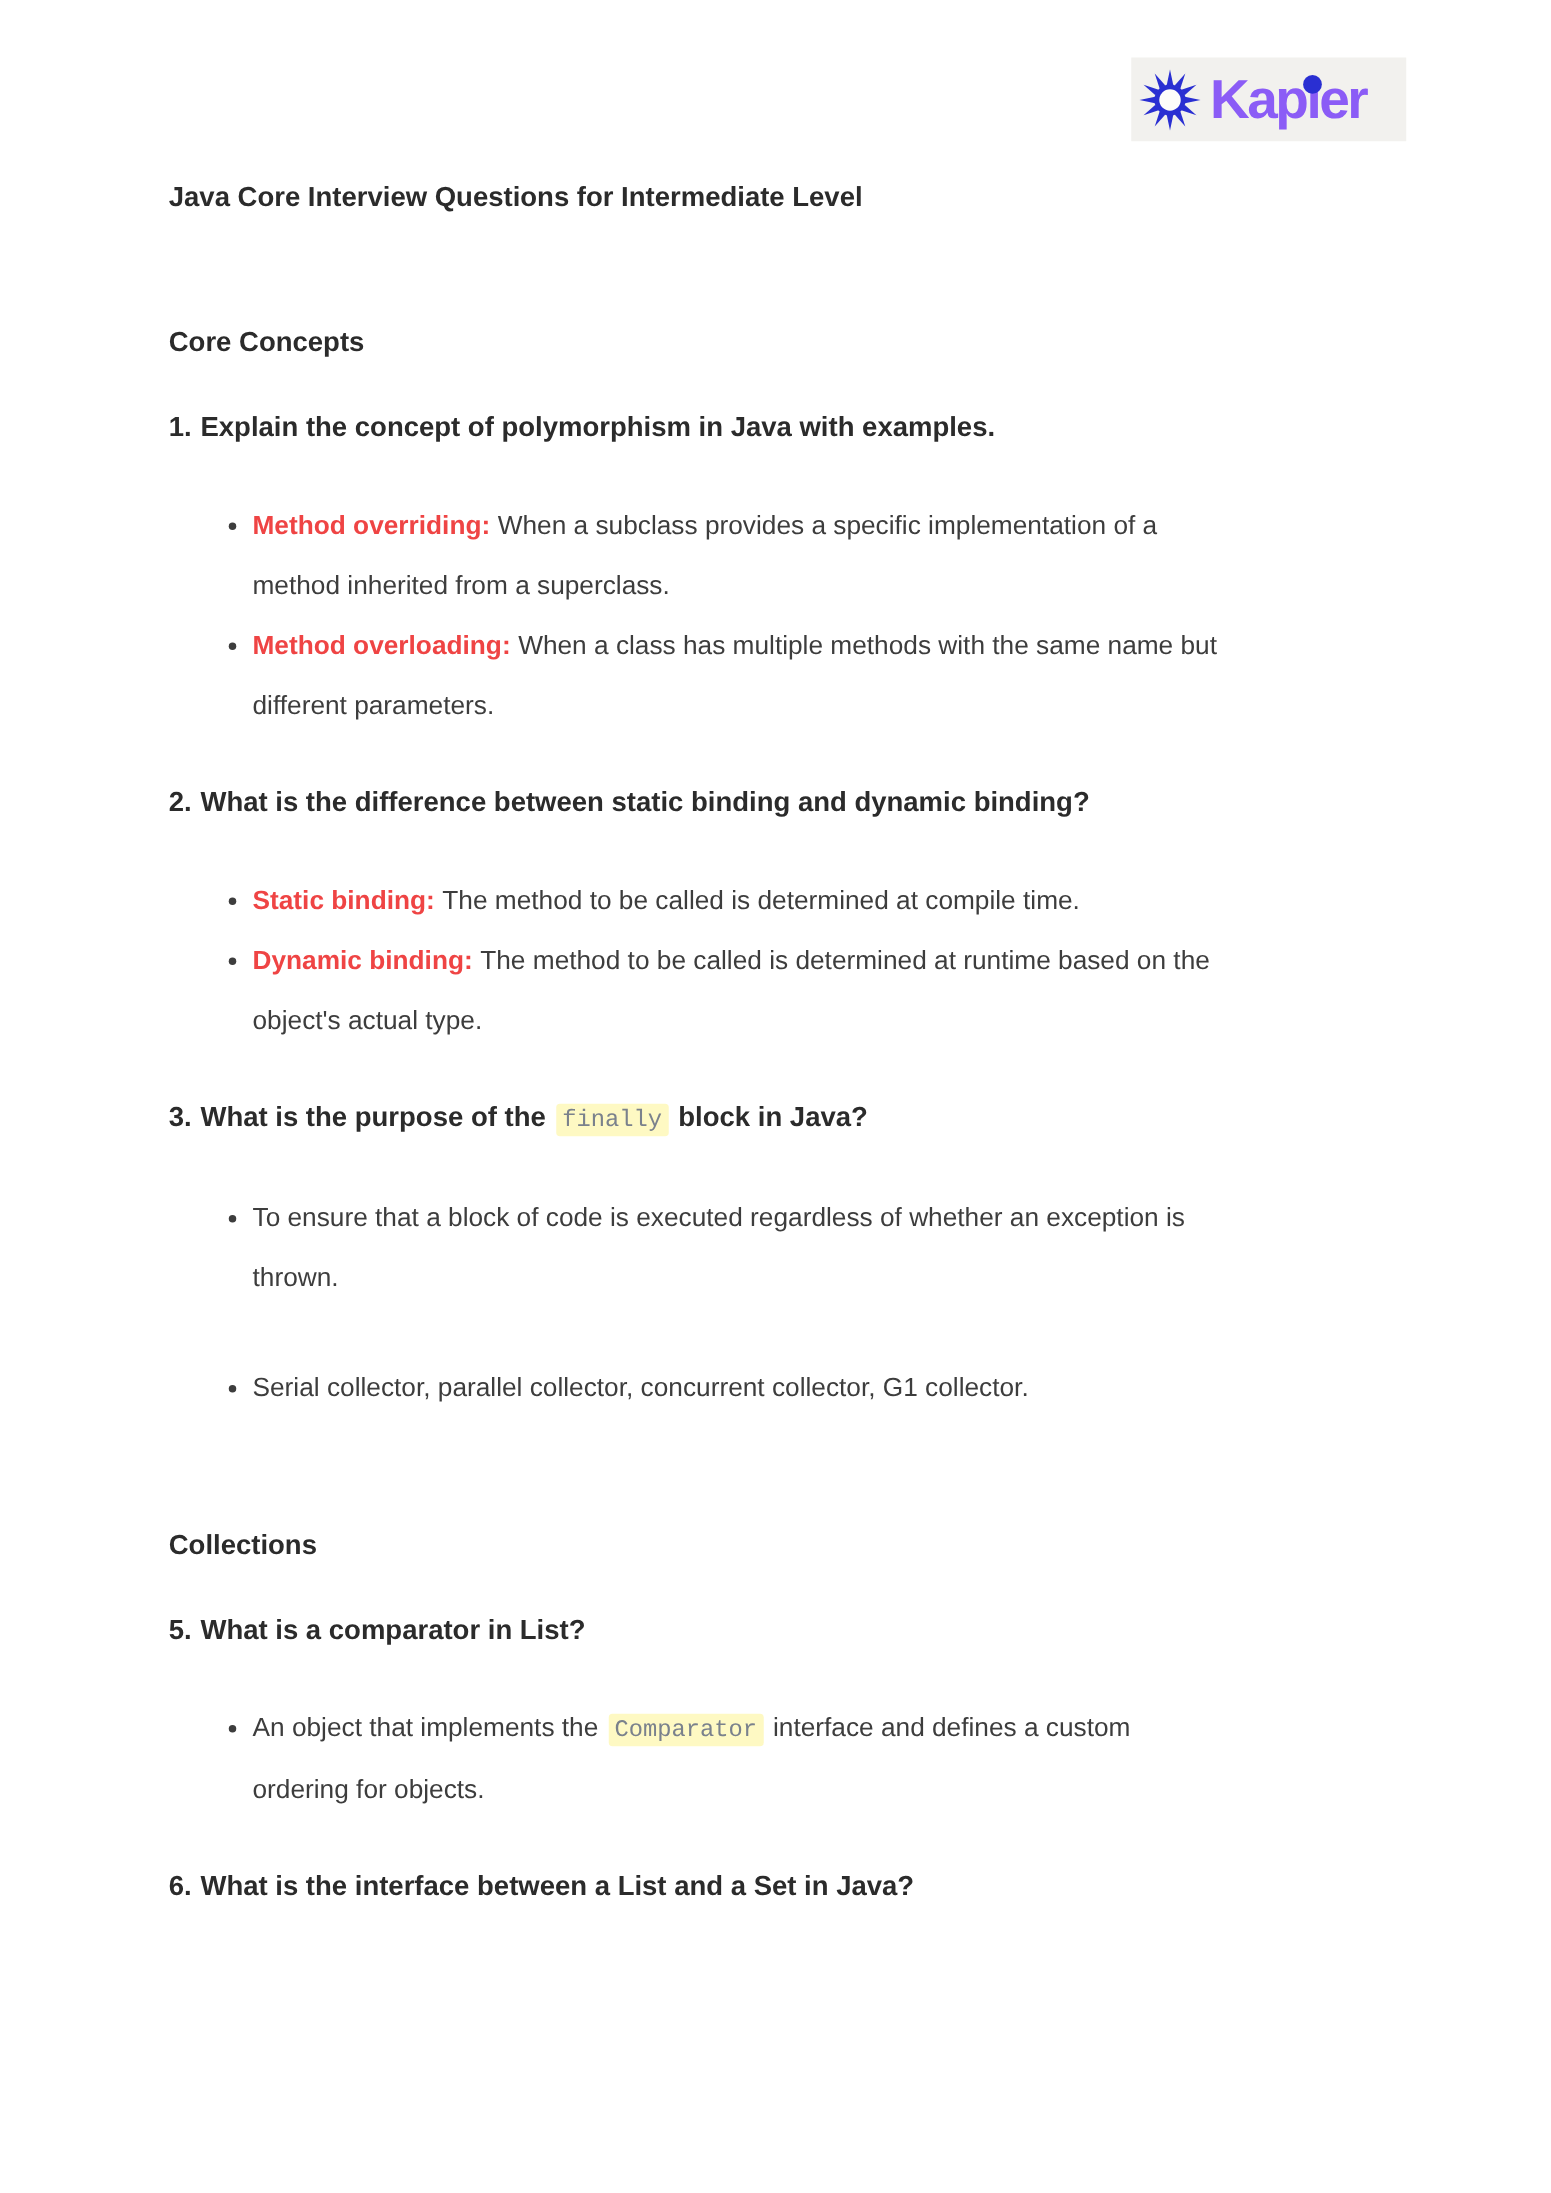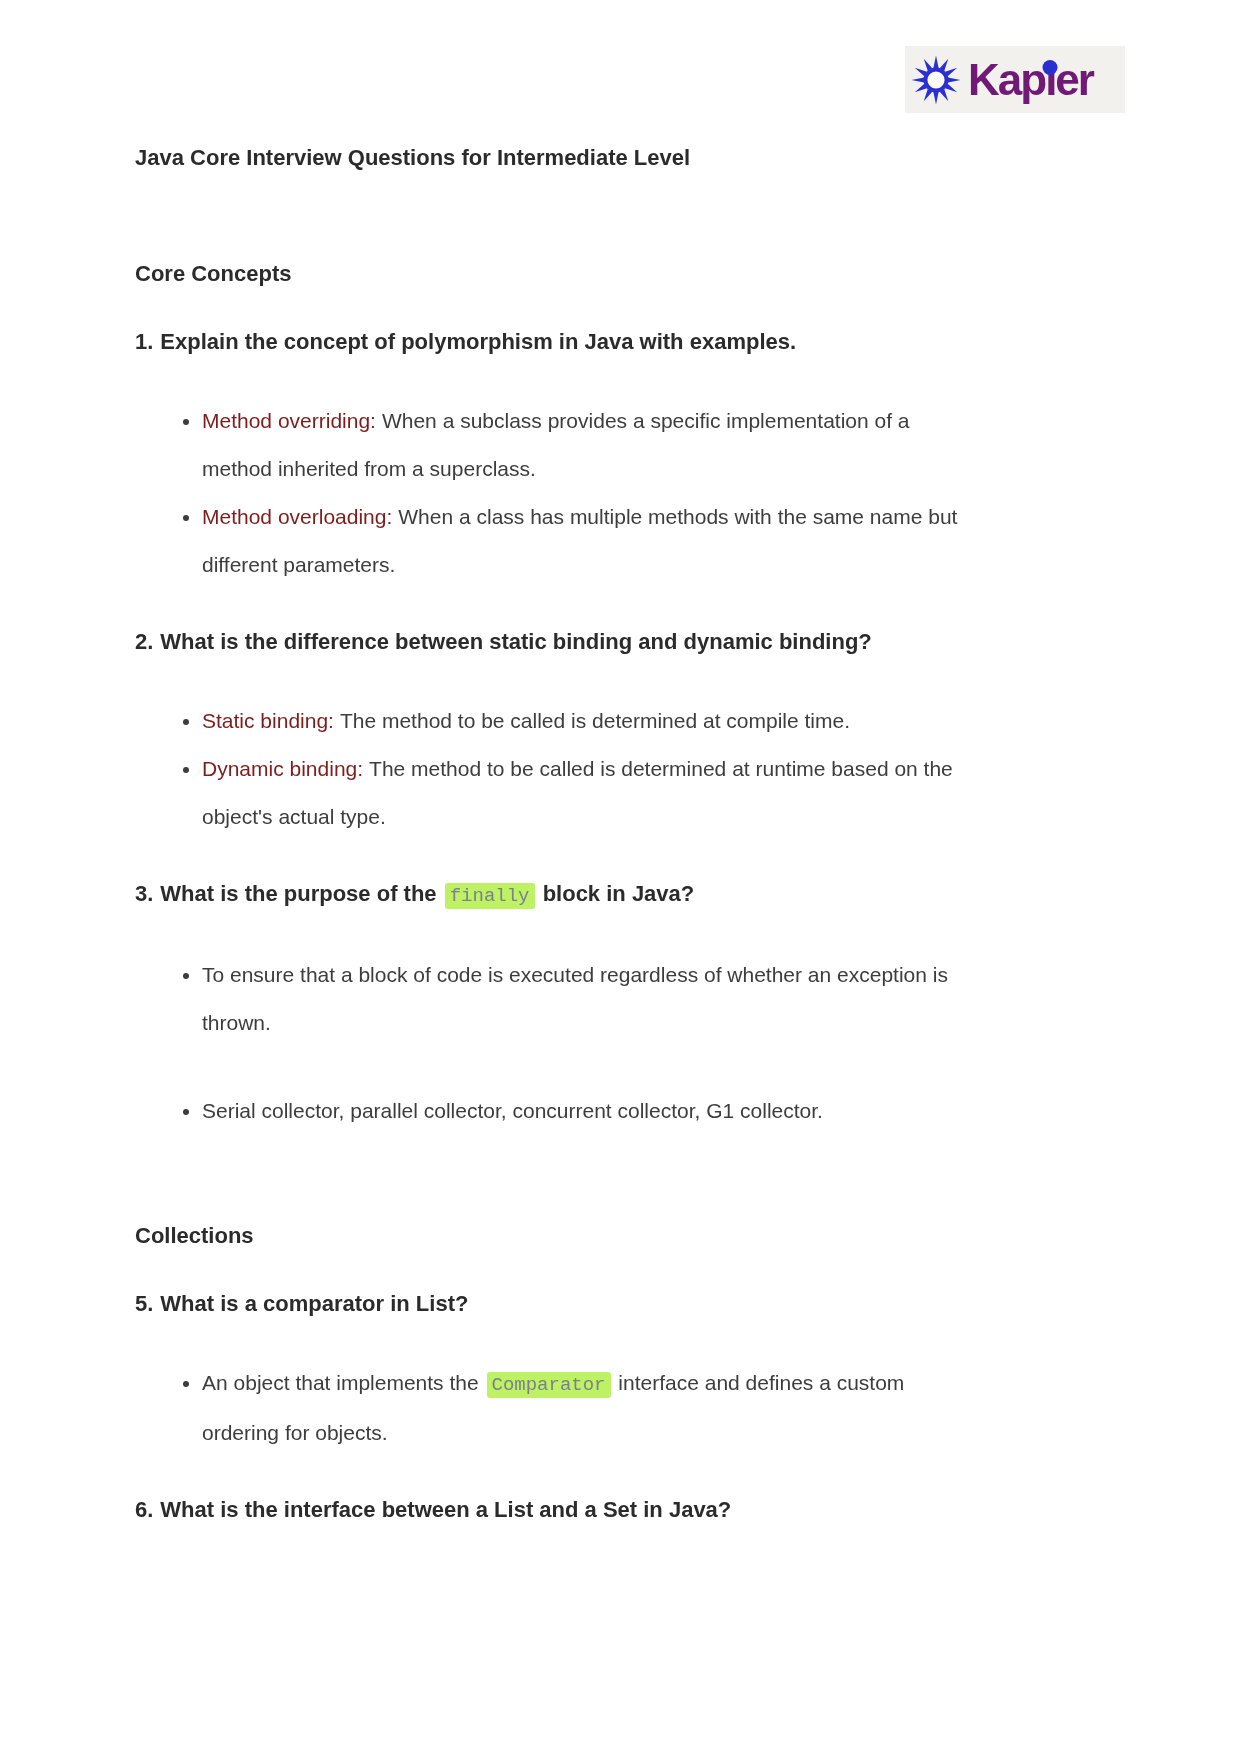--- a/index.html
+++ b/index.html
@@ -28,21 +28,21 @@
   .sun {
     width: 52px;
     height: 52px;
     flex: 0 0 auto;
     margin-right: 6px;
   }
   .wordmark {
     font-size: 44px;
     font-weight: bold;
     letter-spacing: -2px;
-    color: #701a75;
+    color: #8b5cf6;
     line-height: 1;
     white-space: nowrap;
   }
   .logo-i { position: relative; display: inline-block; }
   .logo-i::after {
     content: "";
     position: absolute;
     top: 2px;
     left: 50%;
     transform: translateX(-50%);
@@ -73,29 +73,29 @@
     margin: 40px 0 0 0;
     padding: 0 0 0 67px;
     list-style: disc outside;
   }
   ul.answers li {
     font-size: 21px;
     line-height: 48px;
     color: #3d3d3d;
     max-width: 773px;
   }
-  .lead { color: #7f1d1d; font-weight: normal; }
+  .lead { color: #ef4444; font-weight: bold; }
   .lead:not(:empty) { margin-right: 6px; }
 
   code.chip {
     font-family: "Liberation Mono", "DejaVu Sans Mono", monospace;
     font-weight: normal;
     font-size: 19px;
     color: #7a818c;
-    background: #bef264;
+    background: #fef9c3;
     padding: 2px 5px;
     border-radius: 3px;
     margin: 0 2px;
   }
   code.chip:empty { display: none; }
 </style>
 </head>
 <body>
 
 <div class="logo">

